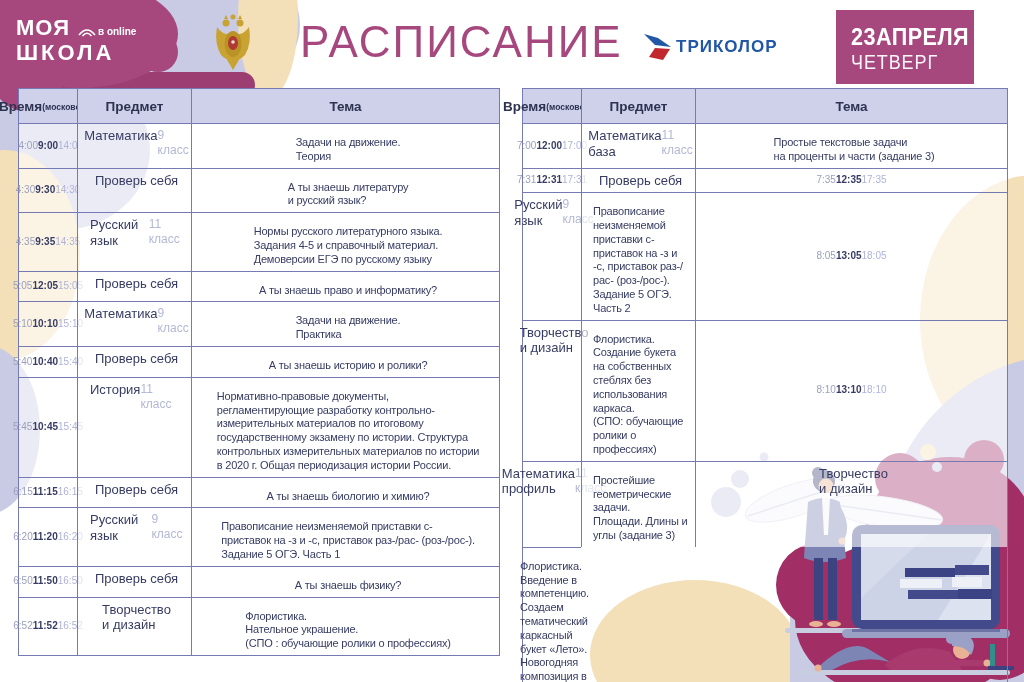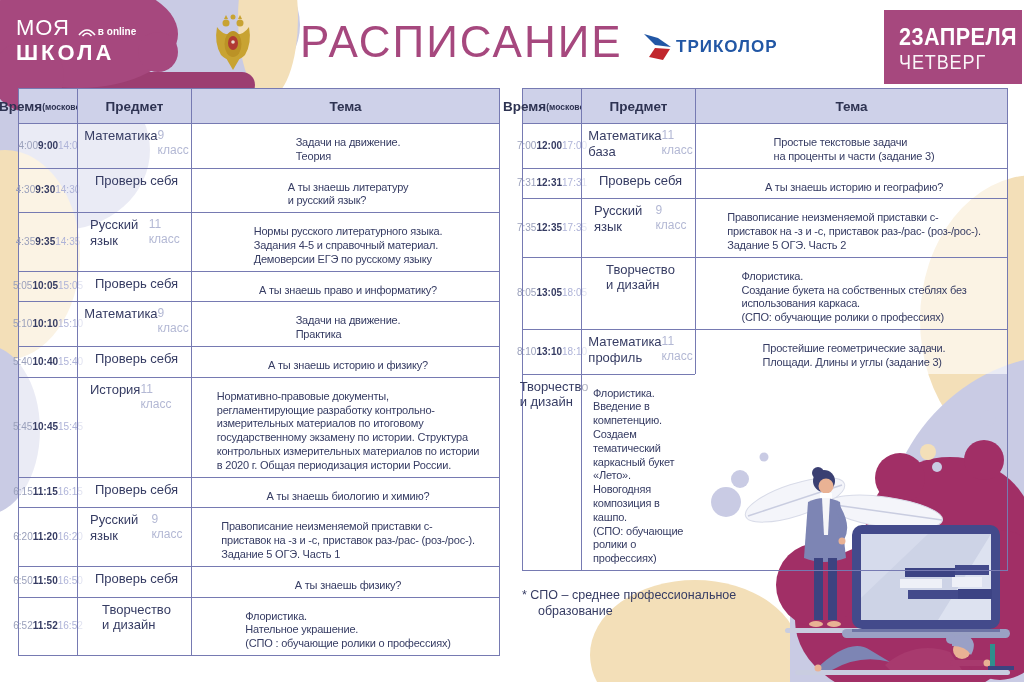--- a/index.html
+++ b/index.html
@@ -13,29 +13,29 @@
   html,body{background:#888}
   .page{position:relative;width:1024px;height:682px;background:#fff;overflow:hidden;
     font-family:"Liberation Sans","DejaVu Sans",sans-serif;color:var(--navy)}
   .bg,.illu{position:absolute;pointer-events:none}
   .bg{left:0;top:0;z-index:0}
   .illu{left:700px;top:440px;z-index:1}
 
   
   .logo-text{position:absolute;left:16px;top:16px;z-index:3;color:#fff;line-height:1.05}
   .logo-line1{display:flex;align-items:flex-end;gap:6px}
-  .logo-moya{font-size:22px;font-weight:normal;letter-spacing:1px}
+  .logo-moya{font-size:22px;font-weight:bold;letter-spacing:1px}
   .logo-online{display:flex;flex-direction:row;align-items:center;font-size:10px;font-weight:bold;padding-bottom:2px}
   .logo-line2{font-size:22px;font-weight:bold;letter-spacing:3px;margin-top:2px}
   .emblem{position:absolute;left:213px;top:13px;z-index:3}
   .title{position:absolute;left:300px;top:17px;z-index:3;font-size:44px;font-weight:400;
     letter-spacing:2px;color:var(--berry)}
   .tricolor{position:absolute;left:644px;top:33px;z-index:3;display:flex;align-items:center;}
   .tricolor-text{color:var(--tric-blue);font-weight:bold;font-size:17px;letter-spacing:1px}
-  .badge{position:absolute;left:884px;top:10px;width:138px;height:74px;background:var(--berry);
+  .badge{position:absolute;left:836px;top:10px;width:138px;height:74px;background:var(--berry);
     z-index:3;color:#fff;padding:13px 0 0 15px}
   .badge-date{font-size:24px;font-weight:bold;letter-spacing:.5px;transform:scaleX(.9);transform-origin:left}
   .badge-day{font-size:20px;font-weight:300;letter-spacing:1px;transform:scaleX(.9);transform-origin:left;opacity:.95}
 
   
   .tbl-wrap{position:absolute;z-index:2}
   .tbl-left{left:18px;top:88px;width:482px}
   .tbl-right{left:522px;top:88px;width:486px}
   .table{display:grid;grid-template-columns:58px 114px 1fr;border:1px solid var(--line)}
   .cell{background:rgba(255,255,255,.62);border-left:1px solid var(--line);border-top:1px solid var(--line);
@@ -167,21 +167,21 @@
     <div class="cell c-subj">
       <div class="subj">Русский язык</div>
       <div class="grade">11 класс</div>
     </div>
     <div class="cell c-topic">Нормы русского литературного языка.
 Задания 4-5 и справочный материал.
 Демоверсии ЕГЭ по русскому языку</div>
 
     <div class="cell c-time">
       <div class="t1">5:05</div>
-      <div class="t2">10:05</div>
+      <div class="t2">12:05</div>
       <div class="t3">15:05</div>
     </div>
     <div class="cell c-subj">
       <div class="subj">Проверь себя</div>
 
     </div>
     <div class="cell c-topic">А ты знаешь право и информатику?</div>
 
     <div class="cell c-time">
       <div class="t1">5:10</div>
@@ -197,21 +197,21 @@
 
     <div class="cell c-time">
       <div class="t1">5:40</div>
       <div class="t2">10:40</div>
       <div class="t3">15:40</div>
     </div>
     <div class="cell c-subj">
       <div class="subj">Проверь себя</div>
 
     </div>
-    <div class="cell c-topic">А ты знаешь историю и физику?</div>
+    <div class="cell c-topic">А ты знаешь историю и ролики?</div>
 
     <div class="cell c-time">
       <div class="t1">5:45</div>
       <div class="t2">10:45</div>
       <div class="t3">15:45</div>
     </div>
     <div class="cell c-subj">
       <div class="subj">История</div>
       <div class="grade">11 класс</div>
     </div>
@@ -297,21 +297,20 @@
 
     <div class="cell c-time">
       <div class="t1">7:31</div>
       <div class="t2">12:31</div>
       <div class="t3">17:31</div>
     </div>
     <div class="cell c-subj">
       <div class="subj">Проверь себя</div>
 
     </div>
-    <div class="cell c-topic">А ты знаешь историю и географию?</div>
 
     <div class="cell c-time">
       <div class="t1">7:35</div>
       <div class="t2">12:35</div>
       <div class="t3">17:35</div>
     </div>
     <div class="cell c-subj">
       <div class="subj">Русский язык</div>
       <div class="grade">9 класс</div>
     </div>

